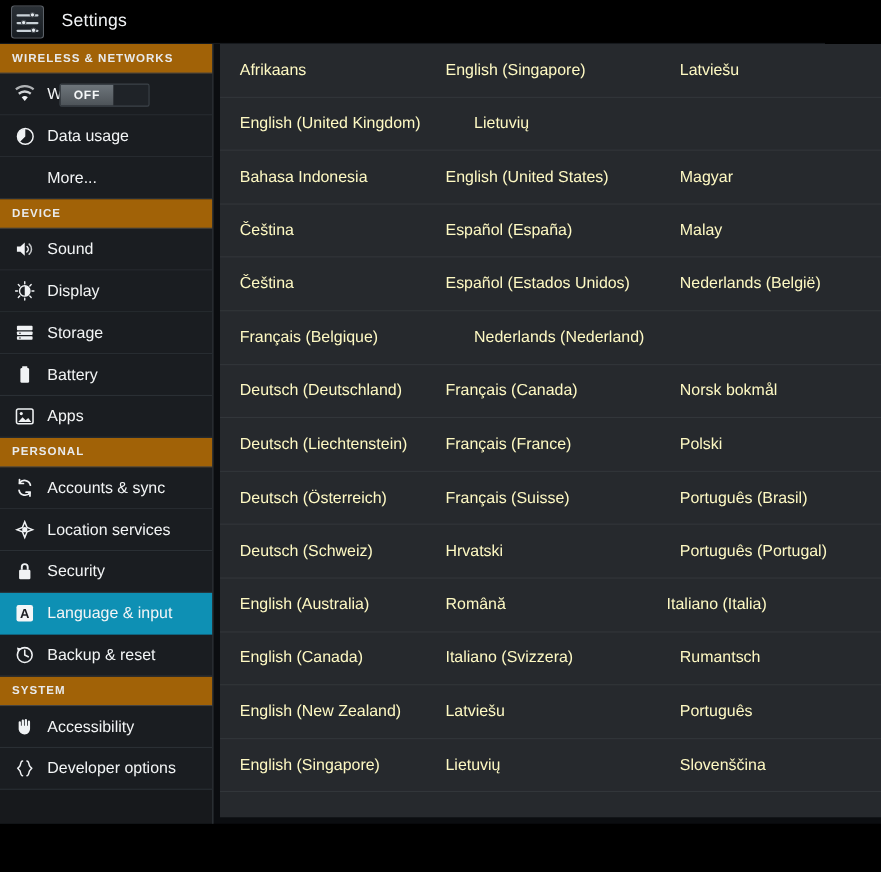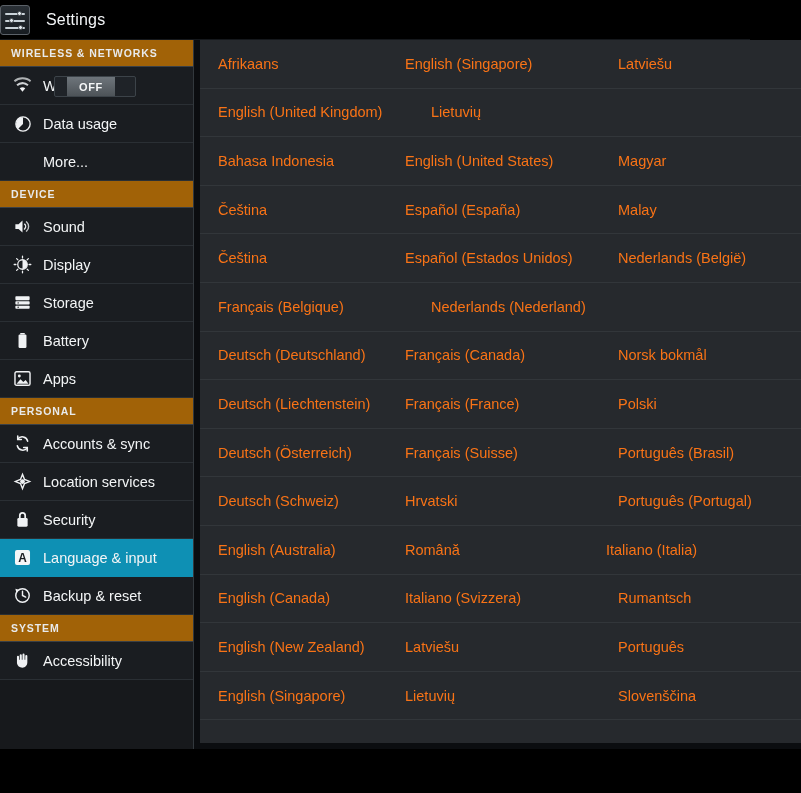--- a/index.html
+++ b/index.html
@@ -18,20 +18,21 @@
   }
 
   
   .titlebar {
     position: absolute;
     left: 0; top: 0;
     width: 750px; height: 40px;
     background: #000000;
     display: flex;
     align-items: center;
+    padding-left: 10px;
     border-bottom: 1px solid #15181c;
   }
   .app-icon {
     width: 30px; height: 30px;
     border: 1px solid #5b6168;
     border-radius: 3px;
     background: linear-gradient(#2a3036, #171c21);
     position: relative;
     flex: 0 0 auto;
   }
@@ -123,21 +124,21 @@
     position: absolute;
     right: 57px; top: 9px;
     width: 82px; height: 21px;
     background: #1f2328;
     border: 1px solid #3c4349;
     border-radius: 2px;
     overflow: hidden;
   }
   .wifi-toggle .thumb {
     position: absolute;
-    left: 12px; top: 0;
+    left: 0; top: 0;
     width: 48px; height: 100%;
     background: linear-gradient(#6e757b, #4d5358);
     display: flex;
     align-items: center;
     justify-content: center;
   }
   .wifi-toggle .thumb .t {
     color: #f5f7f8;
     font-size: 11px;
     font-weight: bold;
@@ -153,21 +154,21 @@
     overflow: hidden;
   }
   .lang-row {
     display: flex;
     height: 48.6px;
     border-bottom: 1px solid #32363a;
   }
   .lang-cell {
     display: flex;
     align-items: center;
-    color: #f97316;
+    color: #fef9c3;
     font-size: 14.5px;
     padding-left: 18px;
     white-space: nowrap;
     overflow: hidden;
   }
   .lang-cell.c1 { width: 187px; }
   .lang-cell.c2 { width: 213px; }
   .lang-cell.c3 { width: 201px; }
 
   
@@ -351,20 +352,29 @@
 
       <div class="nav-item">
         <span class="ico">
           <svg width="19" height="19" viewBox="0 0 24 24" fill="#f0f2f4">
               <path d="M5 11V7.2a1.3 1.3 0 012.6 0V11h.9V5.3a1.3 1.3 0 012.6 0V11h.9V4.6a1.3 1.3 0 012.6 0V11h.9V6.4a1.3 1.3 0 012.6 0v7.9c0 3.9-2.5 6.7-6.3 6.7-3.6 0-6.2-2.2-6.8-5.6L5 11z"></path>
             </svg>
         </span>
         <span class="lbl">Accessibility</span>
       </div>
 
+      <div class="nav-item">
+        <span class="ico">
+          <svg width="19" height="19" viewBox="0 0 24 24" fill="none" stroke="#f0f2f4" stroke-width="1.7" stroke-linecap="round">
+              <path d="M9.5 3.5C7 3.5 7.6 8 6.2 9.6c-.6.7-1.3 1.4-2.2 2.4.9 1 1.6 1.7 2.2 2.4C7.6 16 7 20.5 9.5 20.5"></path>
+              <path d="M14.5 3.5c2.5 0 1.9 4.5 3.3 6.1.6.7 1.3 1.4 2.2 2.4-.9 1-1.6 1.7-2.2 2.4-1.4 1.6-.8 6.1-3.3 6.1"></path>
+            </svg>
+        </span>
+        <span class="lbl">Developer options</span>
+      </div>
     </div>
 
     <div class="content" id="lang-list">
         <div class="lang-row">
           <div class="lang-cell c1">Afrikaans</div>
           <div class="lang-cell c2">English (Singapore)</div>
           <div class="lang-cell c3">Latviešu</div>
         </div>
         <div class="lang-row">
           <div class="lang-cell c2">English (United Kingdom)</div>

